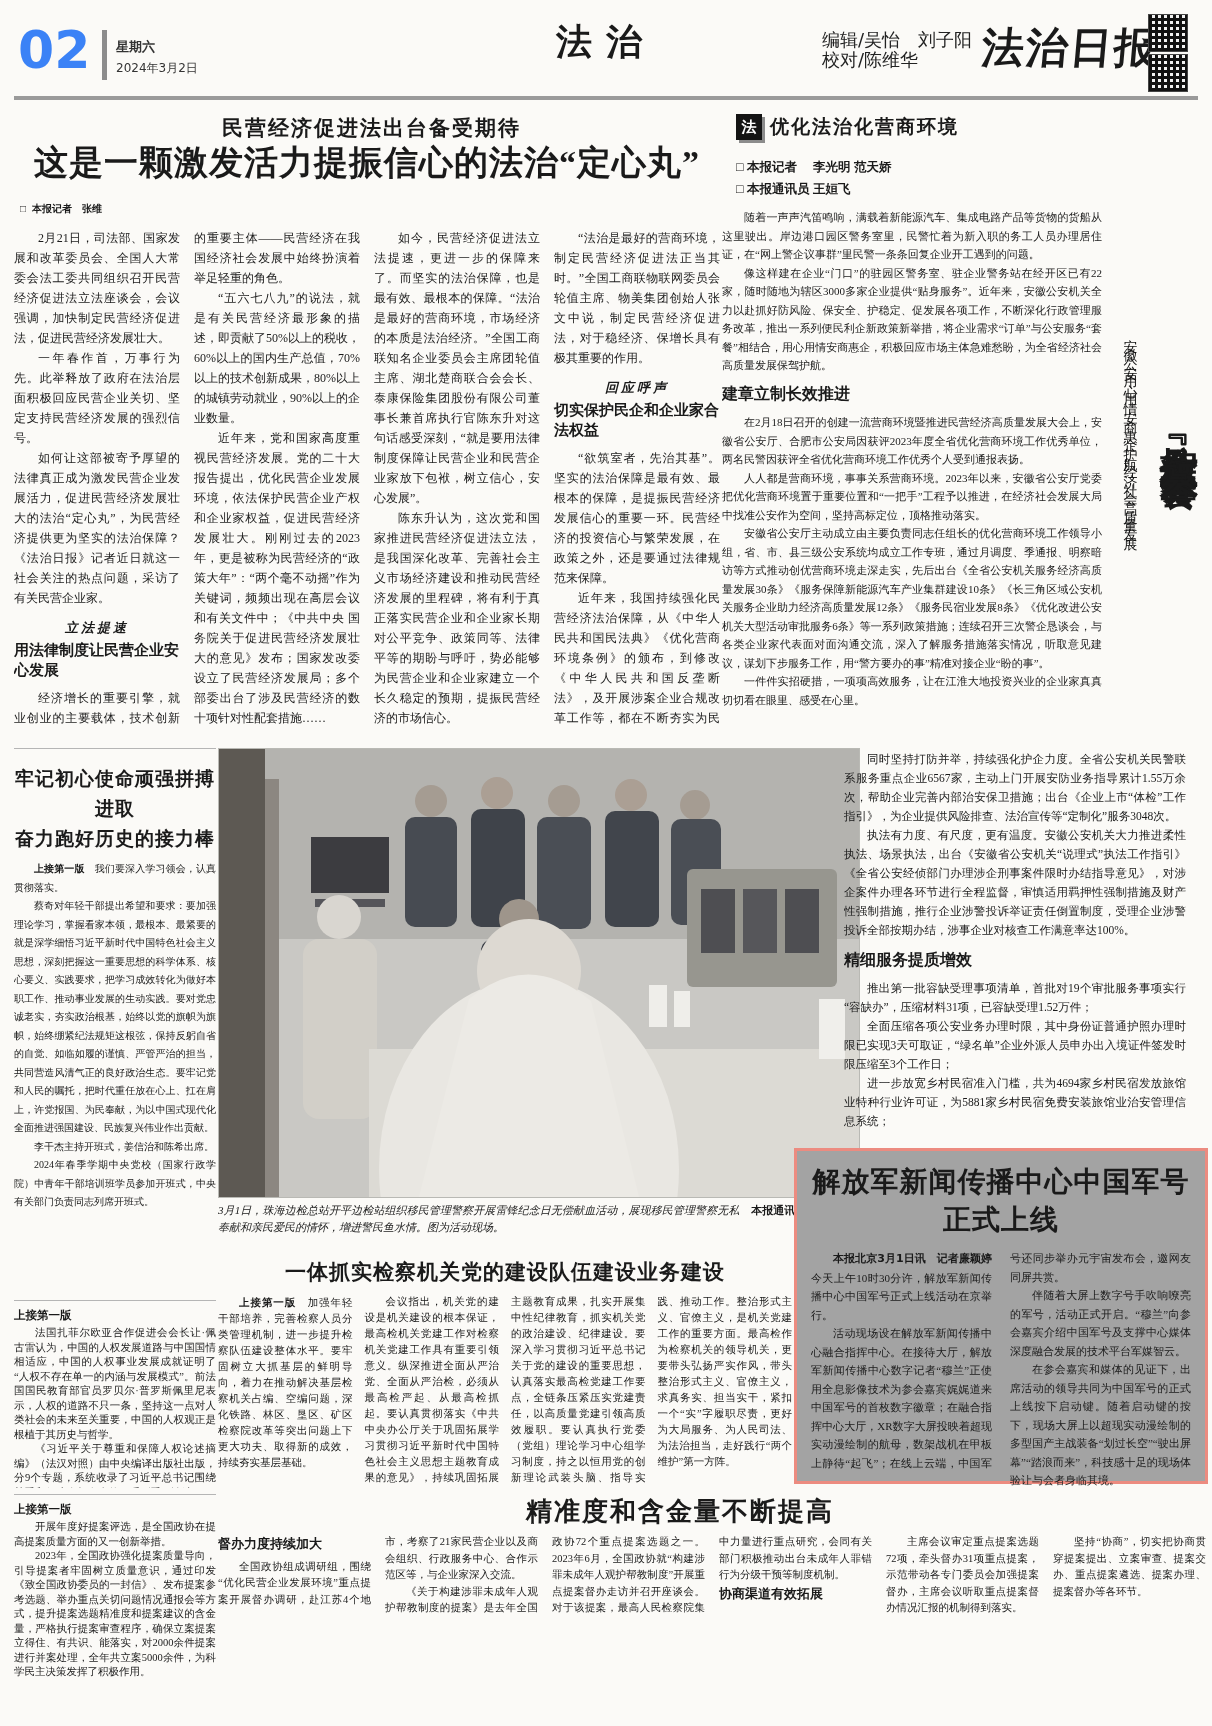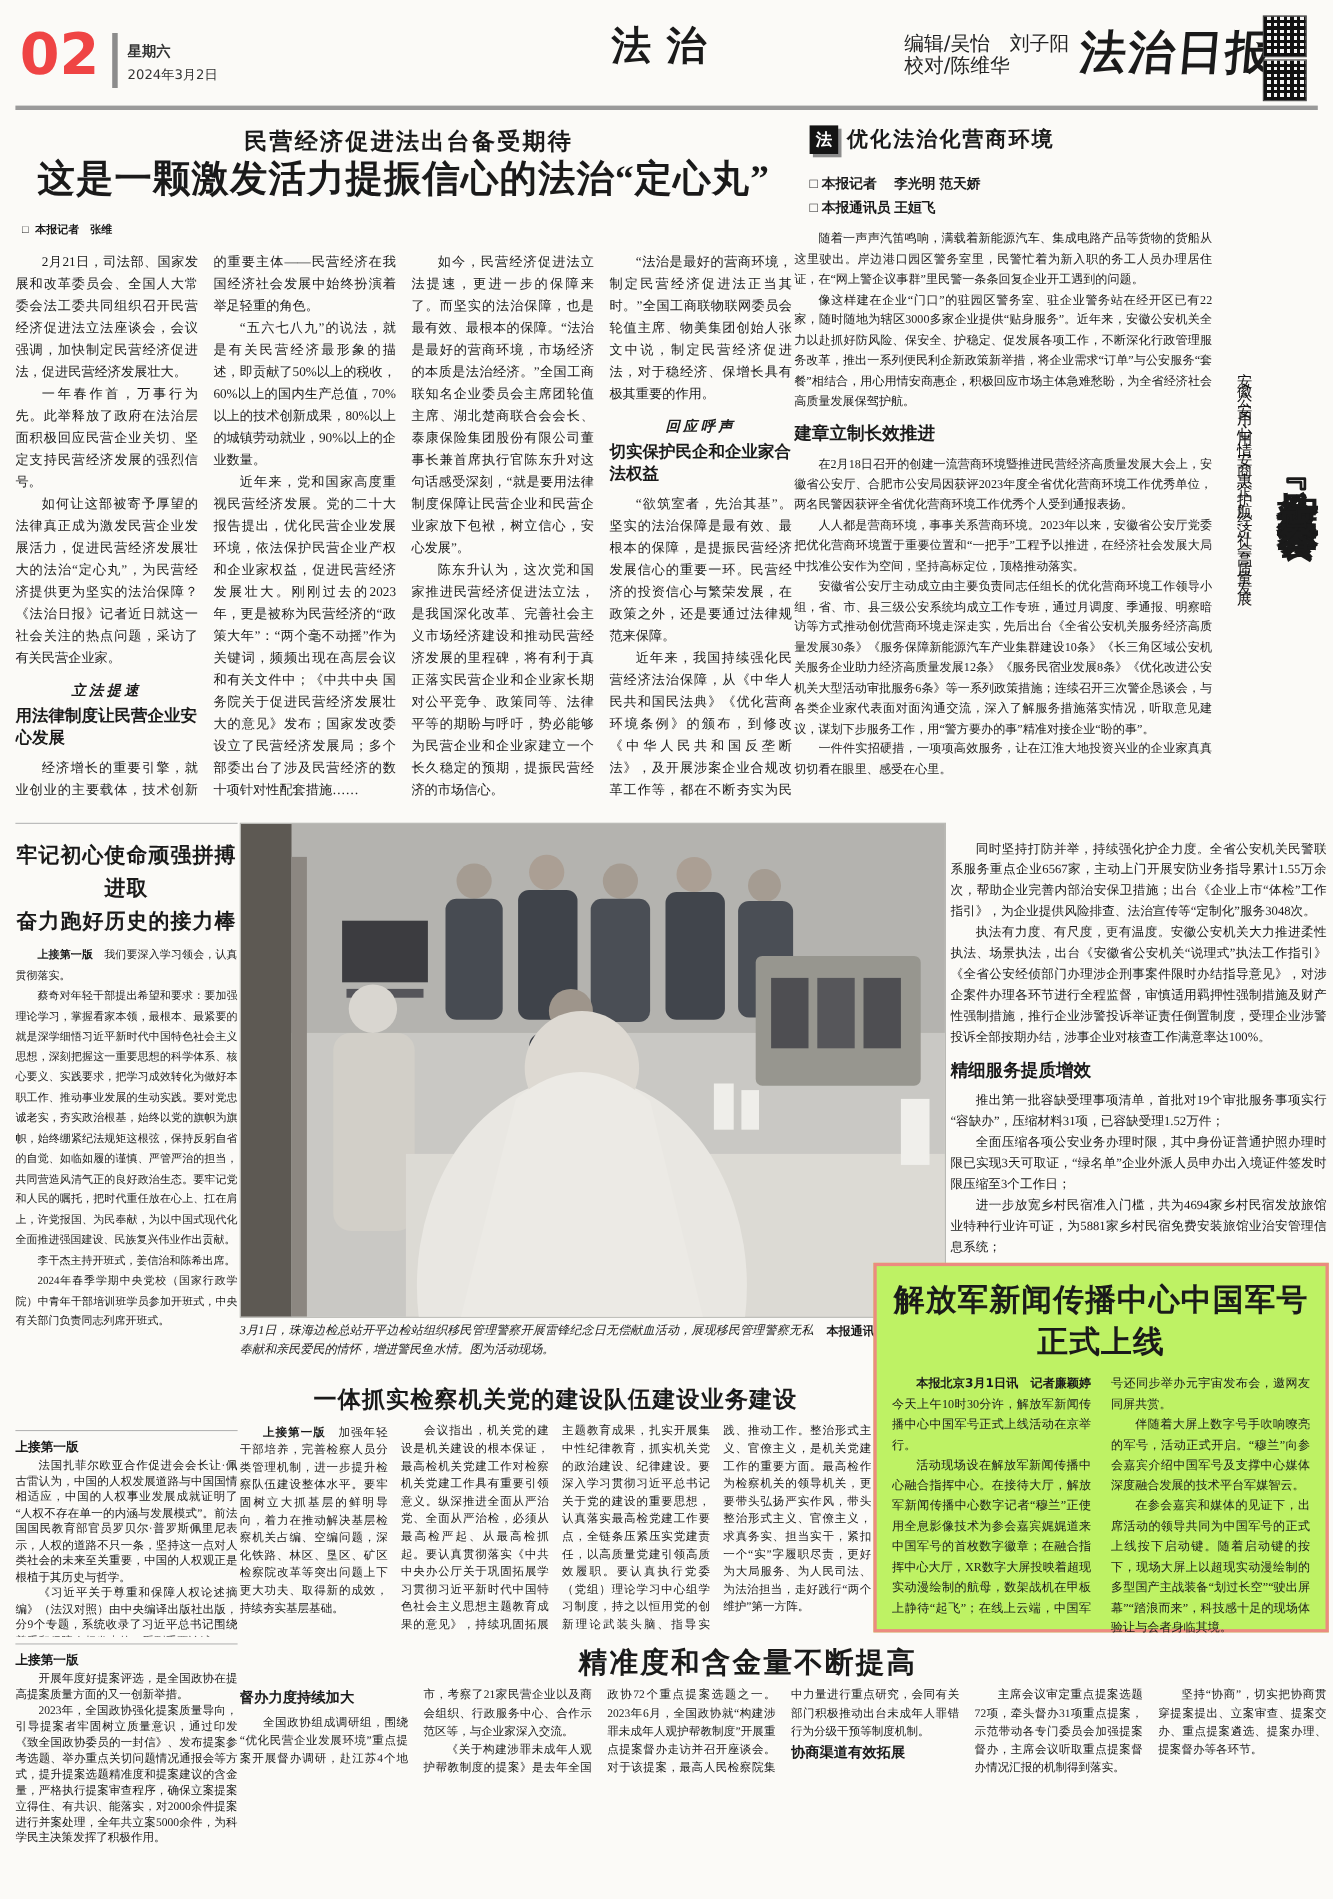--- a/index.html
+++ b/index.html
@@ -4,21 +4,21 @@
 <style>
   html,body{margin:0;padding:0;}
   body{
     width:1212px;height:1726px;position:relative;
     background:#fbfaf7;color:#1a1a1a;
     font-family:"Liberation Serif","DejaVu Serif",serif;
     overflow:hidden;
   }
   .abs{position:absolute;}
   
-  .pgnum{font-family:"DejaVu Sans",sans-serif;font-weight:bold;font-size:52px;color:#ef4444;line-height:1;}
+  .pgnum{font-family:"DejaVu Sans",sans-serif;font-weight:bold;font-size:52px;color:#3b82f6;line-height:1;}
   .pgbar{width:5px;height:50px;background:#8c8c8c;}
   .pgdate{font-family:"DejaVu Sans",sans-serif;color:#333;}
   .pgdate .wd{font-weight:bold;font-size:13px;}
   .pgdate .dt{font-size:12px;margin-top:4px;}
   .section-title{font-size:36px;font-weight:bold;letter-spacing:14px;text-align:center;}
   .editors{font-family:"DejaVu Sans",sans-serif;font-size:18px;line-height:20px;color:#222;}
   .masthead{font-size:42px;font-weight:bold;transform:skewX(-5deg);letter-spacing:2px;}
   .qr{width:38px;height:36px;border:1px solid #444;
       background:
         repeating-linear-gradient(0deg,#111 0 3px,transparent 3px 6px),
@@ -52,21 +52,21 @@
   .badge-label{font-size:19px;font-weight:bold;font-family:"DejaVu Sans",sans-serif;letter-spacing:2px;}
   .anhui-byline{font-size:12.5px;font-weight:bold;font-family:Liberation Sans, sans-serif;line-height:22px;}
   .anhui-body{font-size:11px;line-height:18.5px;}
   .anhui-body .sub2{font-size:16px;margin:10px 0;}
   .anhui-bodyB{font-size:11.5px;line-height:19px;}
   .anhui-bodyB .sub2{font-size:16px;margin:10px 0;}
   .vert{writing-mode:vertical-rl;text-orientation:upright;}
   .vert-title{font-size:38px;font-weight:bold;letter-spacing:2px;text-align:center;}
   .vert-sub{font-size:14px;letter-spacing:9px;color:#111;text-align:center;font-family:"DejaVu Sans",sans-serif;}
   
-  .redbox{border:3px solid #ec8b80;background:#bef264;padding:8px 14px 10px;}
+  .redbox{border:3px solid #ec8b80;background:#a3a3a3;padding:8px 14px 10px;}
   .redbox-title{font-size:28px;font-weight:bold;text-align:center;letter-spacing:1px;margin:6px 0 10px;}
   .redbox-cols{column-count:2;column-gap:18px;font-size:11px;line-height:18.5px;height:252px;overflow:hidden;}
   
   .jiancha-title{font-size:21px;font-weight:bold;text-align:center;letter-spacing:1px;}
   .jiancha-cols{column-count:4;column-gap:12px;font-size:10.5px;line-height:16px;height:192px;overflow:hidden;}
   
   .bottom-title{font-size:26px;font-weight:bold;text-align:center;letter-spacing:2px;}
   .bottom-cols{column-count:6;column-gap:14px;font-size:10.5px;line-height:16.5px;height:184px;overflow:hidden;}
   .bottom-cols .sub2{font-size:13px;margin:2px 0 6px;}
 </style>
@@ -201,21 +201,21 @@
   </div>
   <div class="abs anhui-body colflow" style="left:722px;top:208px;width:380px;height:536px;">
       <p class="para">随着一声声汽笛鸣响，满载着新能源汽车、集成电路产品等货物的货船从这里驶出。岸边港口园区警务室里，民警忙着为新入职的务工人员办理居住证，在“网上警企议事群”里民警一条条回复企业开工遇到的问题。</p>
       <p class="para">像这样建在企业“门口”的驻园区警务室、驻企业警务站在经开区已有22家，随时随地为辖区3000多家企业提供“贴身服务”。近年来，安徽公安机关全力以赴抓好防风险、保安全、护稳定、促发展各项工作，不断深化行政管理服务改革，推出一系列便民利企新政策新举措，将企业需求“订单”与公安服务“套餐”相结合，用心用情安商惠企，积极回应市场主体急难愁盼，为全省经济社会高质量发展保驾护航。</p>
       <div class="sub2">建章立制长效推进</div>
       <p class="para">在2月18日召开的创建一流营商环境暨推进民营经济高质量发展大会上，安徽省公安厅、合肥市公安局因获评2023年度全省优化营商环境工作优秀单位，两名民警因获评全省优化营商环境工作优秀个人受到通报表扬。</p>
       <p class="para">人人都是营商环境，事事关系营商环境。2023年以来，安徽省公安厅党委把优化营商环境置于重要位置和“一把手”工程予以推进，在经济社会发展大局中找准公安作为空间，坚持高标定位，顶格推动落实。</p>
       <p class="para">安徽省公安厅主动成立由主要负责同志任组长的优化营商环境工作领导小组，省、市、县三级公安系统均成立工作专班，通过月调度、季通报、明察暗访等方式推动创优营商环境走深走实，先后出台《全省公安机关服务经济高质量发展30条》《服务保障新能源汽车产业集群建设10条》《长三角区域公安机关服务企业助力经济高质量发展12条》《服务民宿业发展8条》《优化改进公安机关大型活动审批服务6条》等一系列政策措施；连续召开三次警企恳谈会，与各类企业家代表面对面沟通交流，深入了解服务措施落实情况，听取意见建议，谋划下步服务工作，用“警方要办的事”精准对接企业“盼的事”。</p>
       <p class="para">一件件实招硬措，一项项高效服务，让在江淮大地投资兴业的企业家真真切切看在眼里、感受在心里。</p>
     </div>
-  <div class="abs anhui-bodyB colflow" style="left:864px;top:750px;width:342px;height:390px;margin-top:13px;">
+  <div class="abs anhui-bodyB colflow" style="left:844px;top:750px;width:342px;height:390px;">
       <p class="para">同时坚持打防并举，持续强化护企力度。全省公安机关民警联系服务重点企业6567家，主动上门开展安防业务指导累计1.55万余次，帮助企业完善内部治安保卫措施；出台《企业上市“体检”工作指引》，为企业提供风险排查、法治宣传等“定制化”服务3048次。</p>
       <p class="para">执法有力度、有尺度，更有温度。安徽公安机关大力推进柔性执法、场景执法，出台《安徽省公安机关“说理式”执法工作指引》《全省公安经侦部门办理涉企刑事案件限时办结指导意见》，对涉企案件办理各环节进行全程监督，审慎适用羁押性强制措施及财产性强制措施，推行企业涉警投诉举证责任倒置制度，受理企业涉警投诉全部按期办结，涉事企业对核查工作满意率达100%。</p>
       <div class="sub2">精细服务提质增效</div>
       <p class="para">推出第一批容缺受理事项清单，首批对19个审批服务事项实行“容缺办”，压缩材料31项，已容缺受理1.52万件；</p>
       <p class="para">全面压缩各项公安业务办理时限，其中身份证普通护照办理时限已实现3天可取证，“绿名单”企业外派人员申办出入境证件签发时限压缩至3个工作日；</p>
       <p class="para">进一步放宽乡村民宿准入门槛，共为4694家乡村民宿发放旅馆业特种行业许可证，为5881家乡村民宿免费安装旅馆业治安管理信息系统；</p>
       <p class="para">……</p>
     </div>
   <div class="abs vert vert-sub" style="left:1110px;top:120px;height:622px;width:30px;">安徽公安用心用情安商惠企护航经济社会高质量发展</div>
   <div class="abs vert vert-title" style="left:1144px;top:114px;height:634px;width:60px;">按企业『订单』提供服务『套餐』</div>

